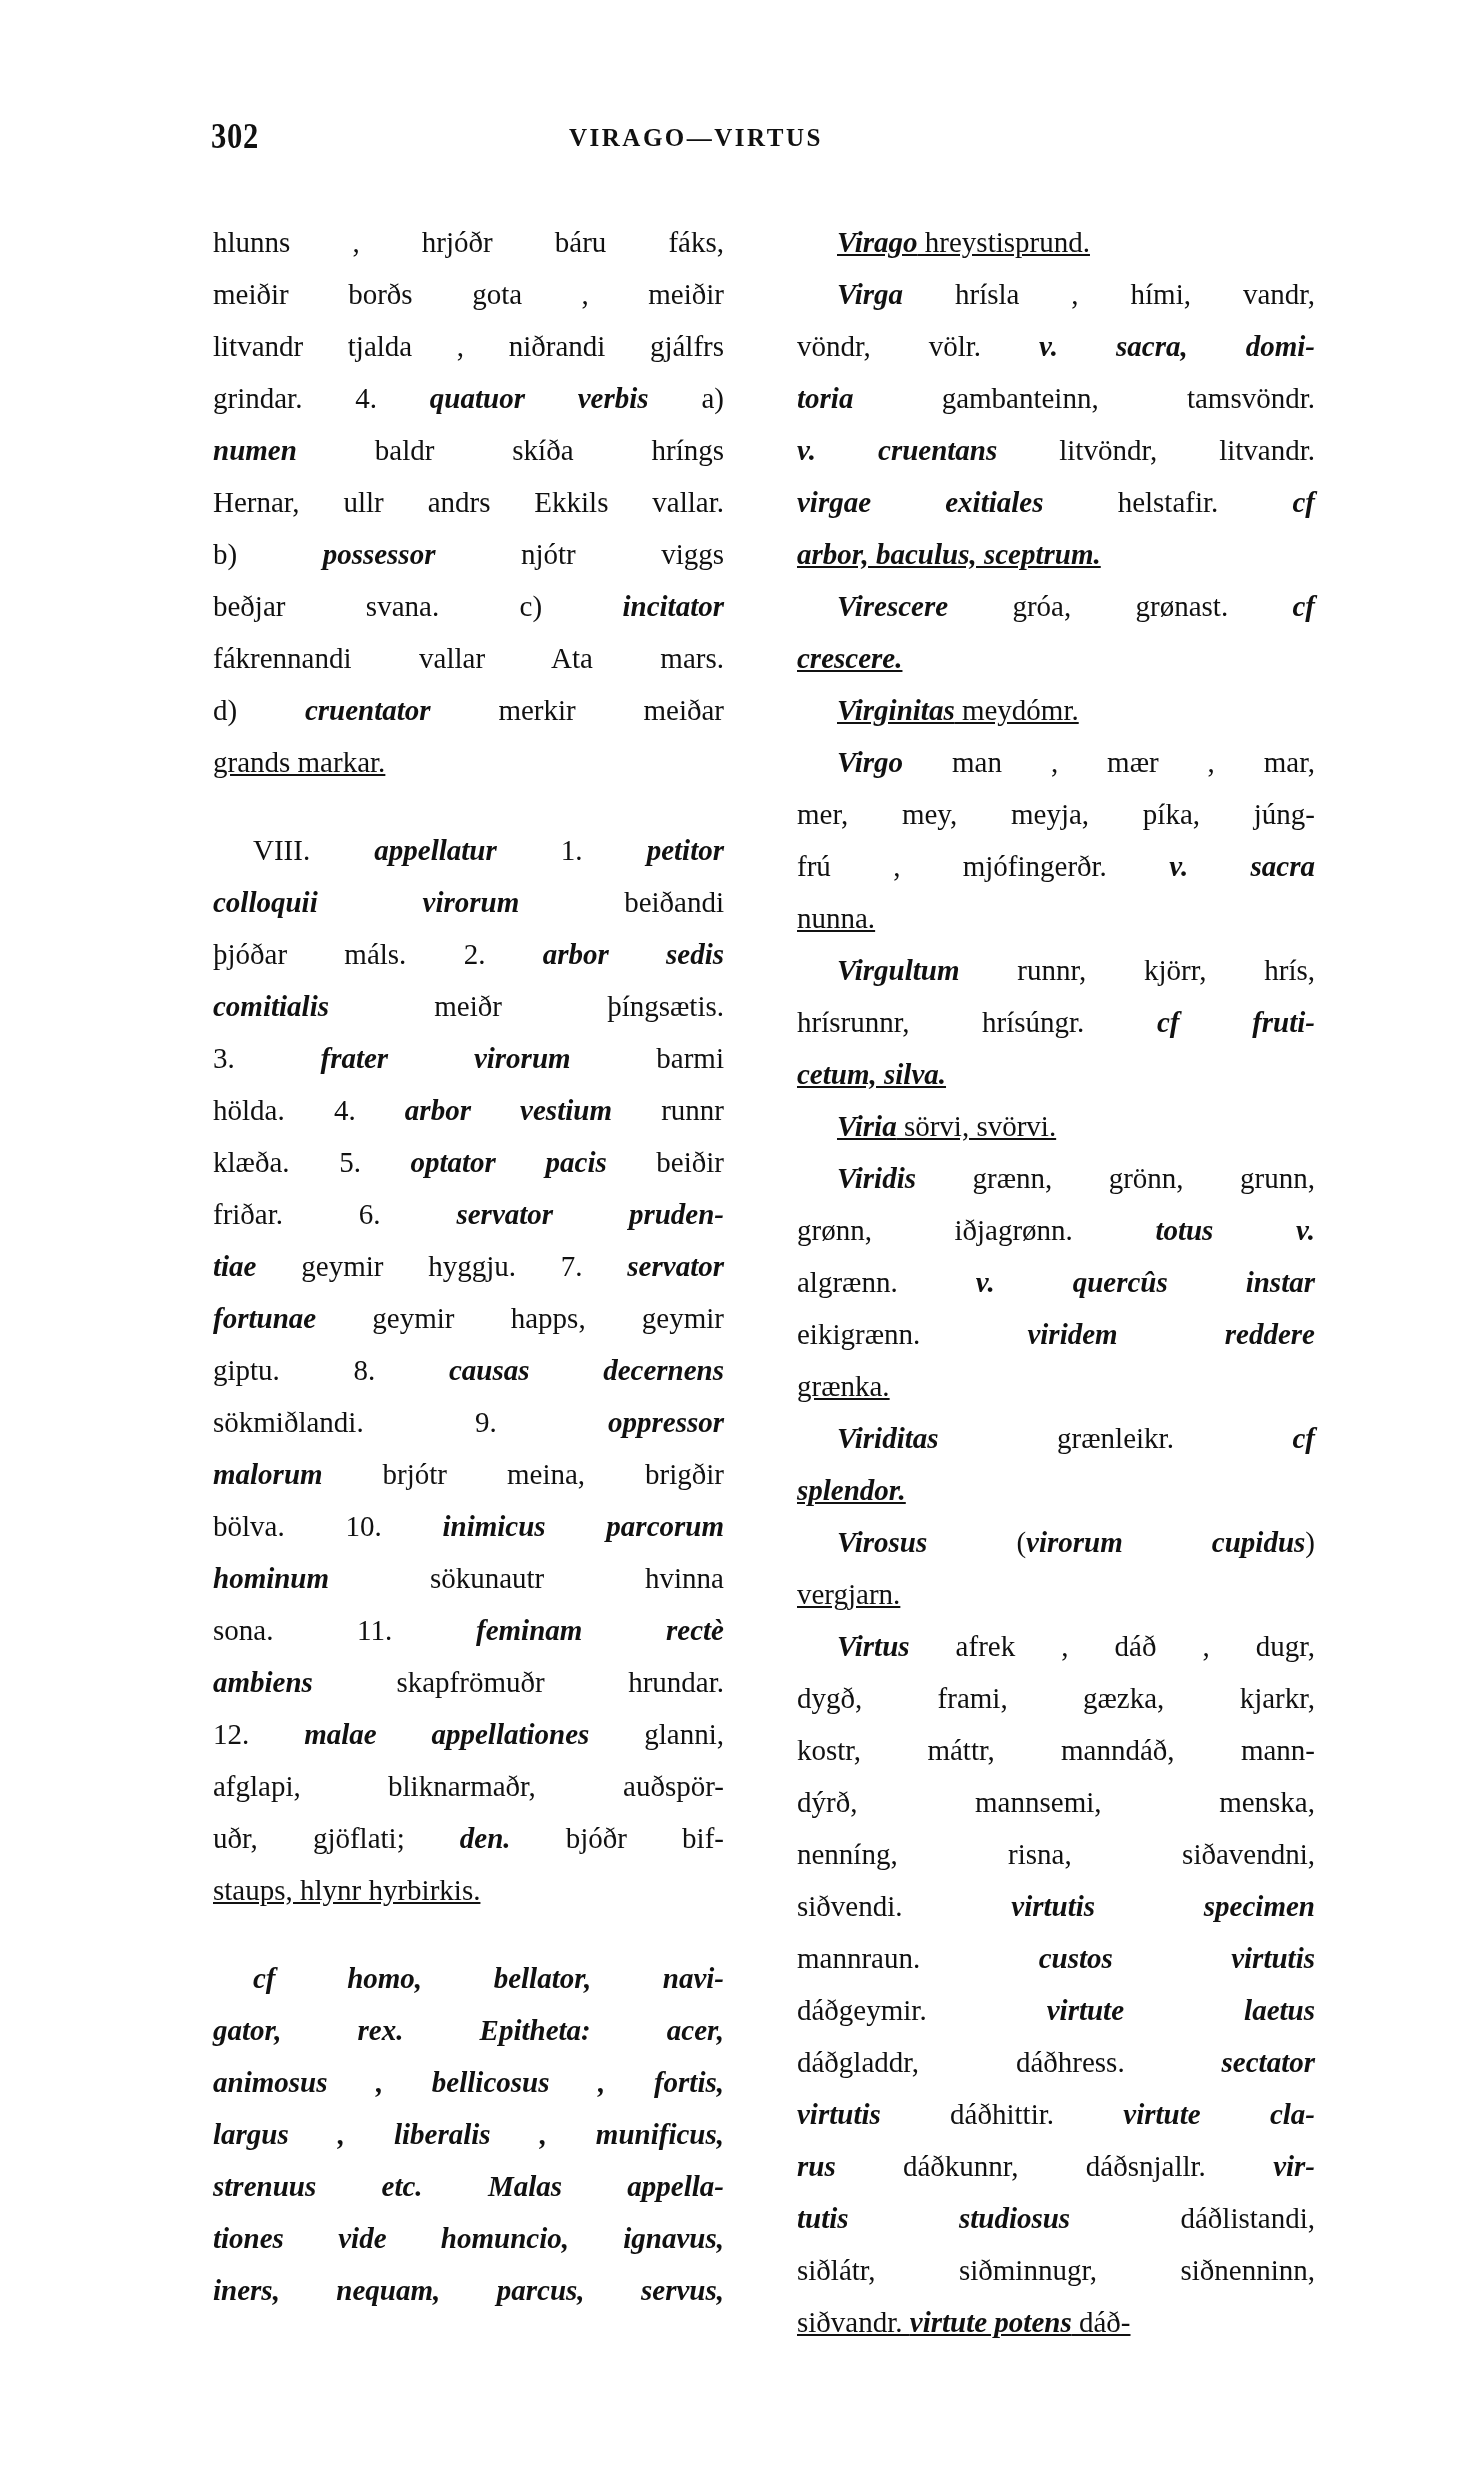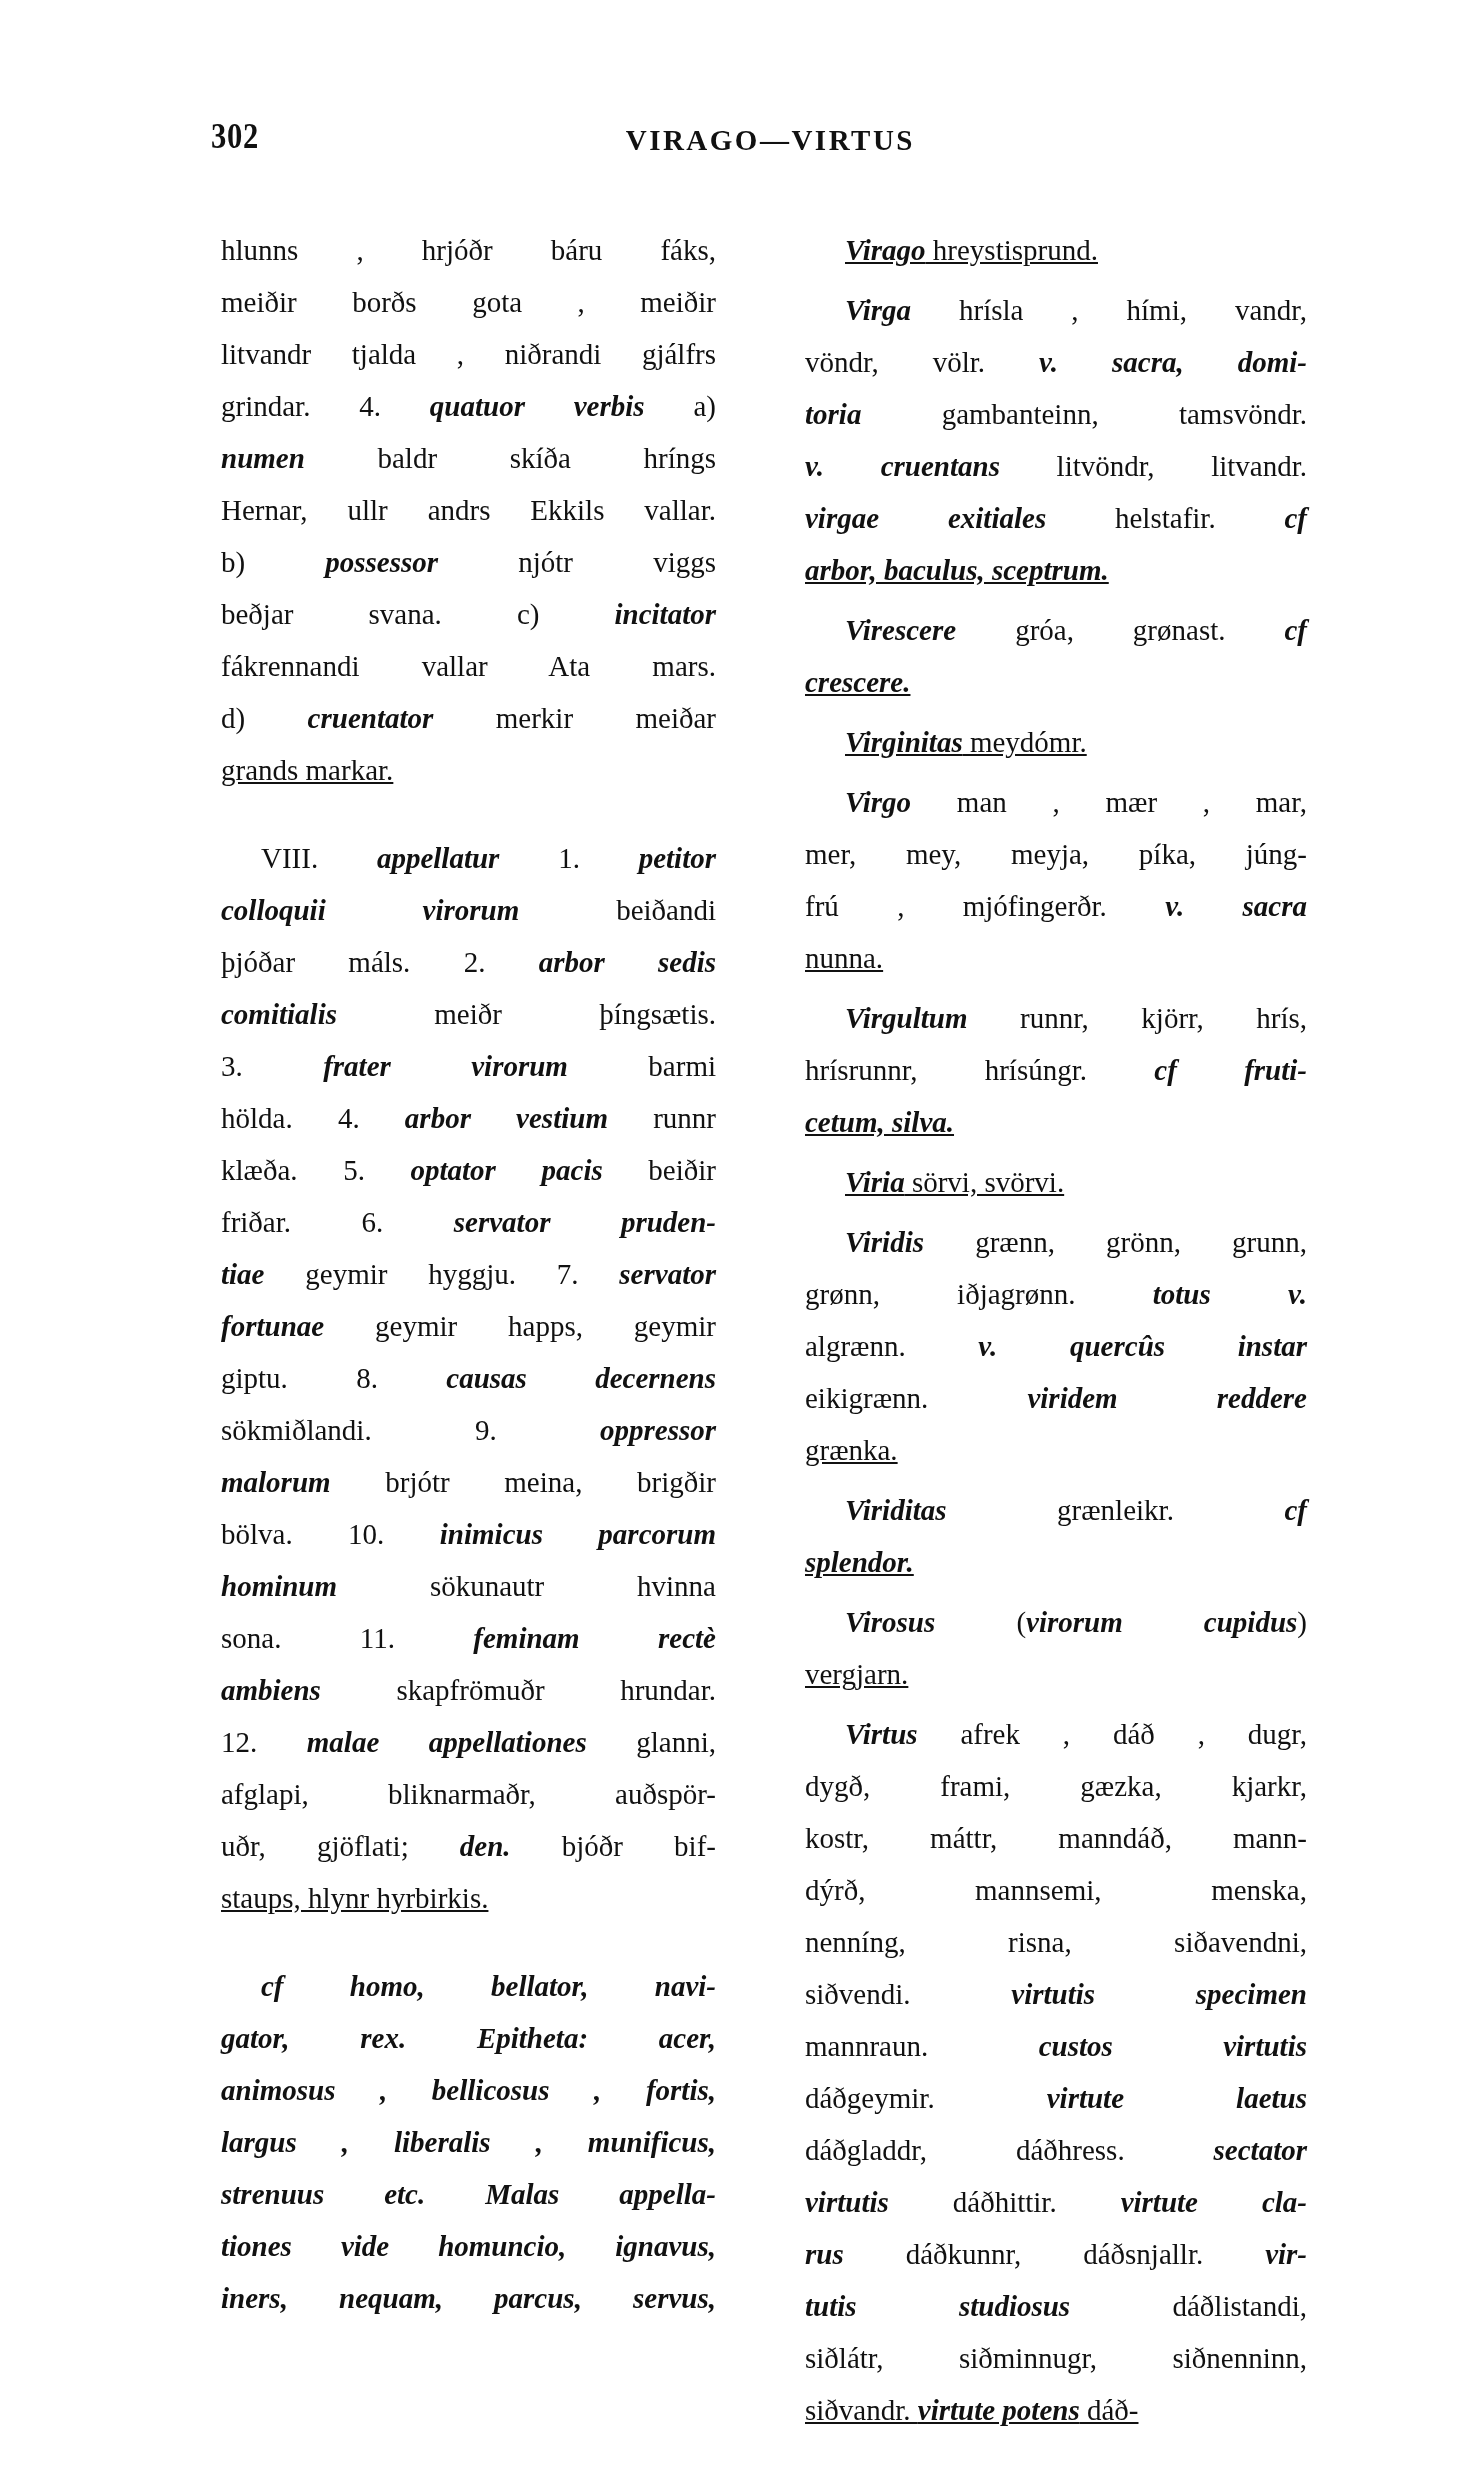--- a/index.html
+++ b/index.html
@@ -1,25 +1,25 @@
 <!DOCTYPE html>
 <html style="font-size:13.2px"><head>
   <meta charset="utf-8">
   <style>
     html, body { margin: 0; padding: 0; background: #ffffff; }
     body { width: 1477px; height: 2475px; position: relative; overflow: hidden;
            font-family: "Liberation Serif", "DejaVu Serif", serif; color: #111; }
     .page-number { position: absolute; left: 211px; top: 115px; font-size: 36px; font-weight: bold;
                    letter-spacing: 0.8px; transform: scaleX(0.85); transform-origin: left top; }
-    .running-head { position: absolute; left: 569px; top: 124px; width: 346px; text-align: right;
-                    font-size: 29px; font-weight: bold; letter-spacing: 2.5px; }
+    .running-head { position: absolute; left: 569px; top: 124px; width: 346px; text-align: left;
+                    font-size: 25px; font-weight: bold; letter-spacing: 2.5px; }
     .column { position: absolute; top: 216px; width: 511px; font-size: 29px; line-height: 52px; }
     .col-left { left: 213px; }
     .col-right { left: 797px; width: 518px; }
-    .para { margin: 8px; text-align: justify; text-align-last: left; hyphens: none; }
+    .para { margin: 0; text-align: justify; text-align-last: left; hyphens: none; }
     .para.gap { margin-top: 36px; }
     .lat { font-style: italic; font-weight: bold; }
     .line { display: block; text-align: justify; text-align-last: justify; white-space: nowrap; }
     .line.last { text-align-last: left; text-decoration: underline; }
     .line.ind { padding-left: 40px; }
     .seg { }
   </style>
 </head>
 <body>
 

